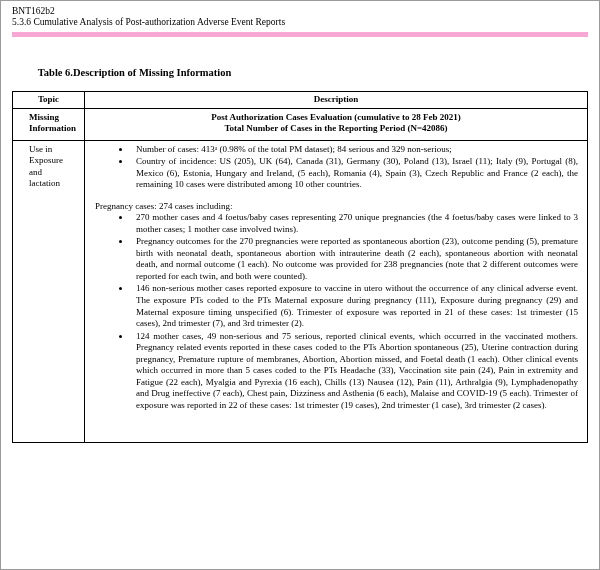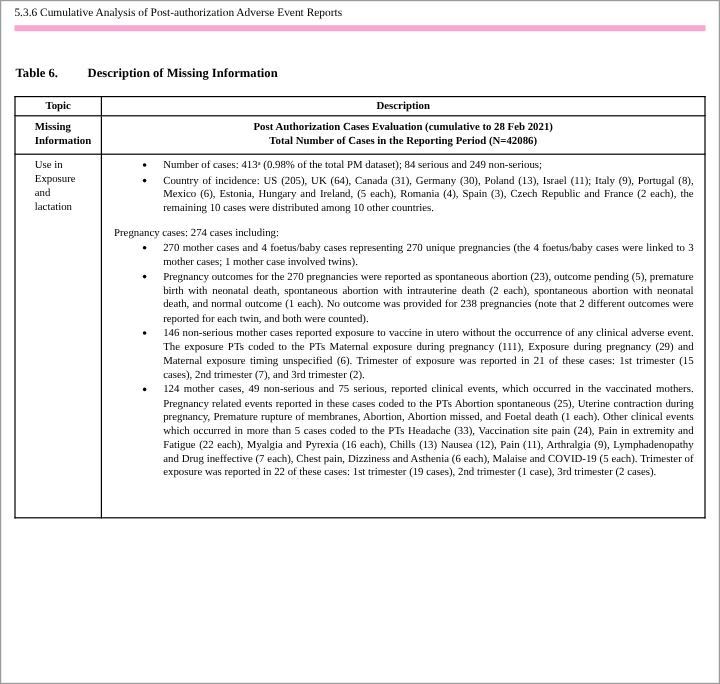--- a/index.html
+++ b/index.html
@@ -32,20 +32,21 @@
     border-bottom: 5px solid #f9a8d4;
   }
   .table-title {
     margin: 30px 0 13px 1px;
     font-weight: bold;
     font-size: 10.5px;
   }
   .table-title .label {
     display: inline-block;
     width: 60px;
+    text-align: right;
   }
   table.doc-table {
     border-collapse: collapse;
     width: 100%;
     font-size: 9px;
     table-layout: fixed;
   }
   .doc-table th, .doc-table td {
     border: 1px solid #000;
     vertical-align: top;
@@ -83,20 +84,21 @@
   .intro {
     margin: 10px 0 0 1px;
   }
 </style>
 </head>
 <body>
 
 <div class="page">
   <div class="inner">
 
+    <div class="doc-id">BNT162b2</div>
 
     <div class="section-title">5.3.6 Cumulative Analysis of Post-authorization Adverse Event Reports</div>
 
     <div class="table-title">
       <span class="label">Table 6.</span><span>Description of Missing Information</span>
     </div>
 
     <table class="doc-table">
       <colgroup>
         <col class="col-topic">
@@ -114,21 +116,21 @@
             <div>Post Authorization Cases Evaluation (cumulative to 28 Feb 2021)</div>
             <div>Total Number of Cases in the Reporting Period (N=42086)</div>
           </td>
         </tr>
 
         <tr>
           <td class="topic-cell">Use in Exposure and lactation</td>
           <td class="desc-cell">
 
             <ul class="first-list">
-              <li>Number of cases: 413ᵃ (0.98% of the total PM dataset); 84 serious and 249 non-serious;</li>
+              <li>Number of cases: 413ᵃ (0.98% of the total PM dataset); 84 serious and 329 non-serious;</li>
               <li>Country of incidence: US (205), UK (64), Canada (31), Germany (30), Poland (13), Israel (11); Italy (9), Portugal (8), Mexico (6), Estonia, Hungary and Ireland, (5 each), Romania (4), Spain (3), Czech Republic and France (2 each), the remaining 10 cases were distributed among 10 other countries.</li>
             </ul>
 
             <p class="intro">Pregnancy cases: 274 cases including:</p>
 
             <ul class="gap-list">
               <li>270 mother cases and 4 foetus/baby cases representing 270 unique pregnancies (the 4 foetus/baby cases were linked to 3 mother cases; 1 mother case involved twins).</li>
               <li>Pregnancy outcomes for the 270 pregnancies were reported as spontaneous abortion (23), outcome pending (5), premature birth with neonatal death, spontaneous abortion with intrauterine death (2 each), spontaneous abortion with neonatal death, and normal outcome (1 each). No outcome was provided for 238 pregnancies (note that 2 different outcomes were reported for each twin, and both were counted).</li>
             </ul>
 

